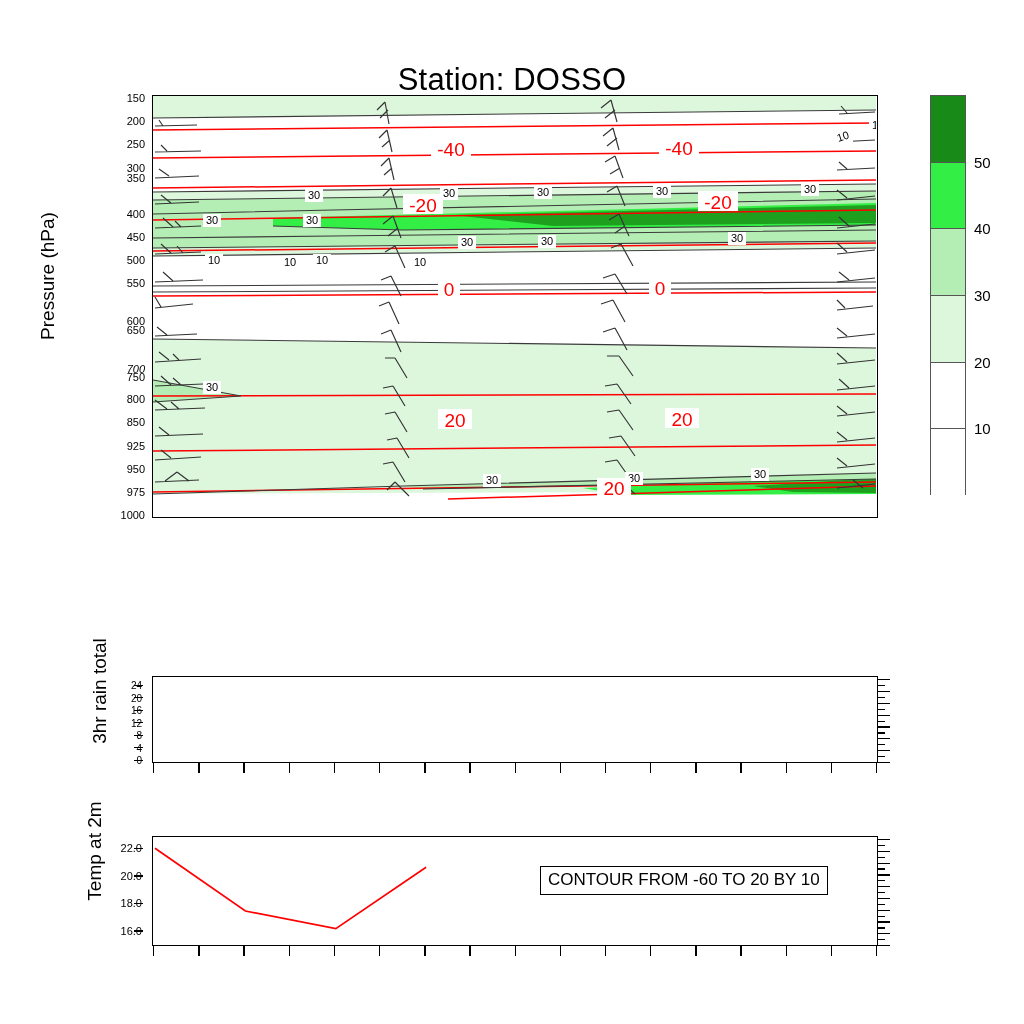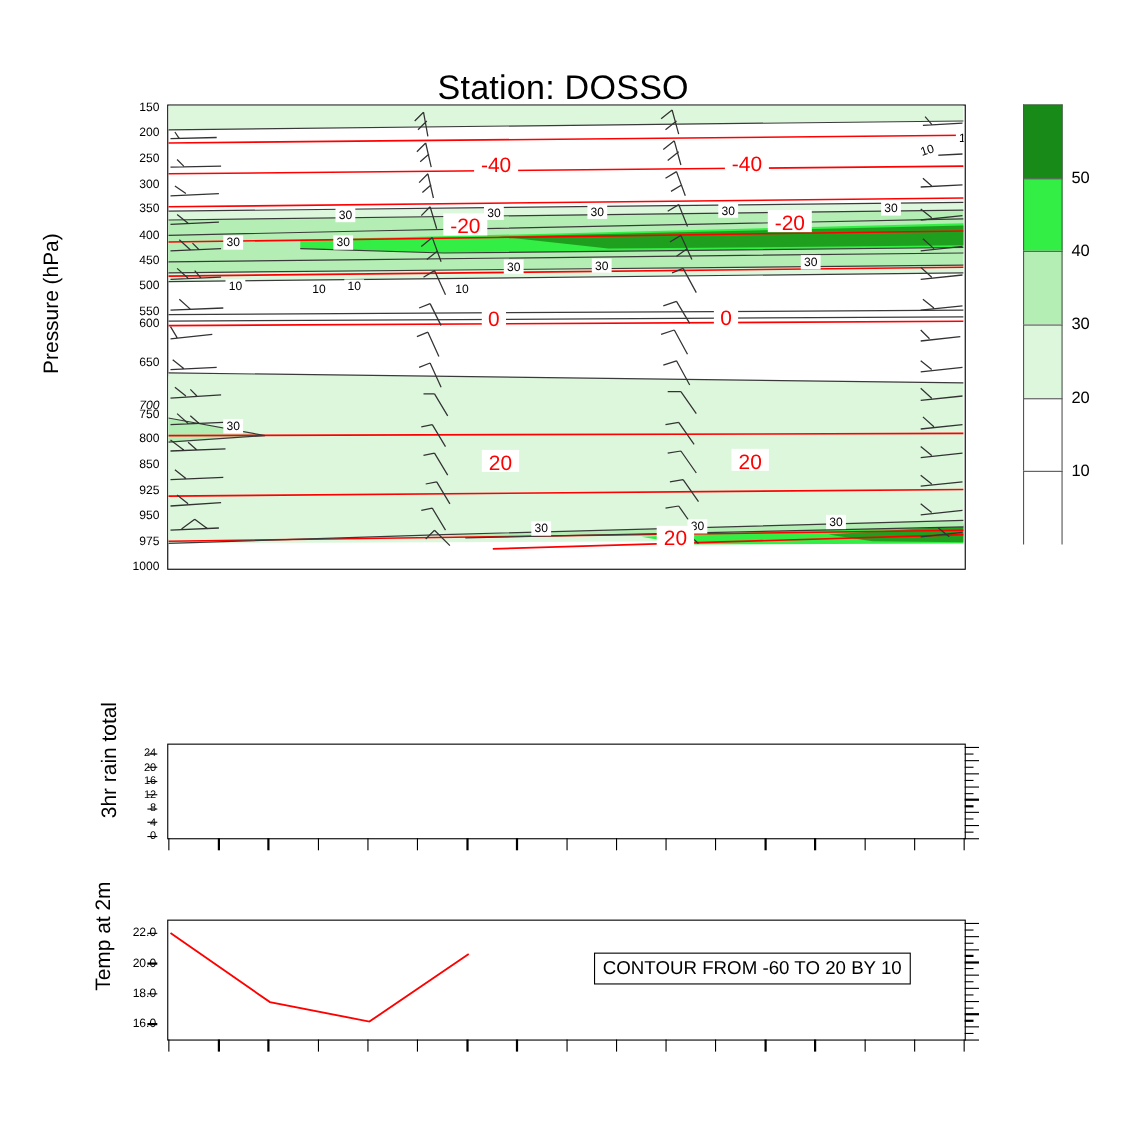--- a/index.html
+++ b/index.html
@@ -42,31 +42,31 @@
 <div class="abs" id="ytitle">Pressure (hPa)</div>
 <div id="ylabels">
     <div class="ylab" style="top: 3px;">150</div>
     <div style="position: absolute; left: 93px; top: 2.5px; width: 8px; height: 1.4px; background: rgb(0, 0, 0);"></div>
     <div class="ylab" style="top: 26.1667px;">200</div>
     <div style="position: absolute; left: 93px; top: 25.6667px; width: 8px; height: 1.4px; background: rgb(0, 0, 0);"></div>
     <div class="ylab" style="top: 49.3333px;">250</div>
     <div style="position: absolute; left: 93px; top: 48.8333px; width: 8px; height: 1.4px; background: rgb(0, 0, 0);"></div>
     <div class="ylab" style="top: 72.5px;">300</div>
     <div style="position: absolute; left: 93px; top: 72px; width: 8px; height: 1.4px; background: rgb(0, 0, 0);"></div>
-    <div class="ylab" style="top: 95px;">350</div>
+    <div class="ylab" style="top: 83px;">350</div>
     <div style="position: absolute; left: 93px; top: 95.1667px; width: 8px; height: 1.4px; background: rgb(0, 0, 0);"></div>
     <div class="ylab" style="top: 118.833px;">400</div>
     <div style="position: absolute; left: 93px; top: 118.333px; width: 8px; height: 1.4px; background: rgb(0, 0, 0);"></div>
     <div class="ylab" style="top: 142px;">450</div>
     <div style="position: absolute; left: 93px; top: 141.5px; width: 8px; height: 1.4px; background: rgb(0, 0, 0);"></div>
     <div class="ylab" style="top: 165.167px;">500</div>
     <div style="position: absolute; left: 93px; top: 164.667px; width: 8px; height: 1.4px; background: rgb(0, 0, 0);"></div>
     <div class="ylab" style="top: 188.333px;">550</div>
     <div style="position: absolute; left: 93px; top: 187.833px; width: 8px; height: 1.4px; background: rgb(0, 0, 0);"></div>
-    <div class="ylab" style="top: 199px;">600</div>
+    <div class="ylab" style="top: 226px;">600</div>
     <div style="position: absolute; left: 93px; top: 211px; width: 8px; height: 1.4px; background: rgb(0, 0, 0);"></div>
     <div class="ylab" style="top: 234.667px;">650</div>
     <div style="position: absolute; left: 93px; top: 234.167px; width: 8px; height: 1.4px; background: rgb(0, 0, 0);"></div>
     <div class="ylab" style="top: 274px; font-style: italic;">700</div>
     <div style="position: absolute; left: 93px; top: 257.333px; width: 8px; height: 1.4px; background: rgb(0, 0, 0);"></div>
     <div class="ylab" style="top: 282px;">750</div>
     <div style="position: absolute; left: 93px; top: 280.5px; width: 8px; height: 1.4px; background: rgb(0, 0, 0);"></div>
     <div class="ylab" style="top: 304.167px;">800</div>
     <div style="position: absolute; left: 93px; top: 303.667px; width: 8px; height: 1.4px; background: rgb(0, 0, 0);"></div>
     <div class="ylab" style="top: 327.333px;">850</div>

